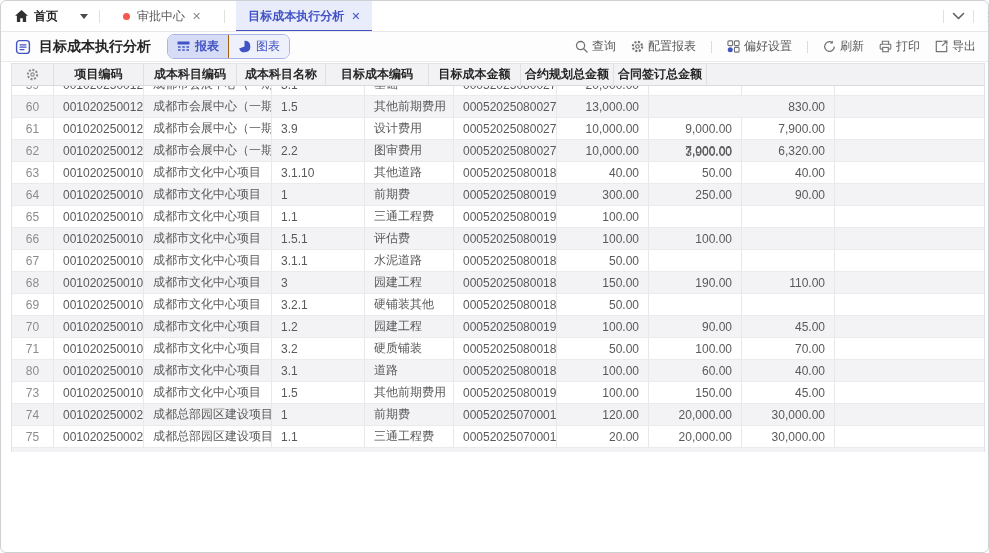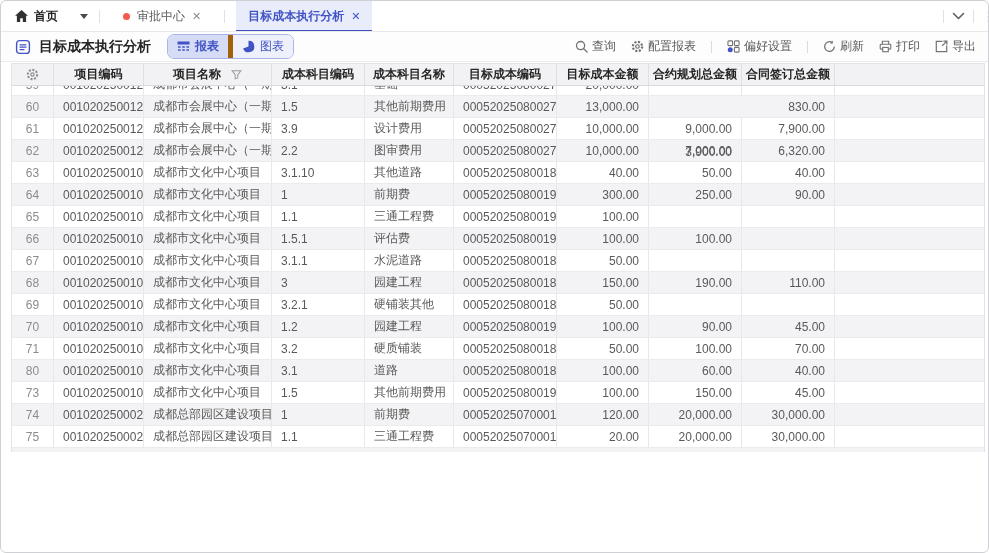--- a/index.html
+++ b/index.html
@@ -27,21 +27,21 @@
   .tabbar-right .tb-div { margin:0 8px; }
   .more-dots { color:#8c8c8c; font-size:13px; width:6px; overflow:hidden; }
   
   .toolbar { height:30px; display:flex; align-items:center; padding:0 12px 0 14px;
     border-bottom:1px solid #ececec; background:#fdfdfd; }
   .title { font-size:14px; font-weight:700; color:#262626; margin:0 16px 0 8px; }
   .toggle { display:flex; border:1px solid #a9b3e6; border-radius:7px; overflow:hidden; }
   .seg { display:flex; align-items:center; gap:5px; padding:3px 9px; font-size:12px; color:#4254c5;
     background:#eef0fb; cursor:pointer; }
   .seg.active { background:#d6dcf5; font-weight:700; }
-  .seg + .seg { border-left:5px solid #a16207; }
+  .seg + .seg { border-left:1px solid #a16207; }
   .actions { margin-left:auto; display:flex; align-items:center; gap:15px; font-size:12px; color:#595959; }
   .action { display:flex; align-items:center; gap:4px; cursor:pointer; white-space:nowrap; }
   .vdiv { width:1px; height:12px; background:#dcdcdc; }
   
   .filterbar { padding:5px 14px 4px; font-size:12px; color:#595959; }
   .filterbar .val { color:#5264d8; cursor:pointer; }
   
   .table-wrap { margin:1px 3px 0 10px; border:1px solid #e2e3e6; border-bottom:none; }
   .thead { display:flex; height:22px; background:#f2f2f4; border-bottom:1px solid #d9dadd; }
   .hcell { display:flex; align-items:center; justify-content:center; gap:4px; font-size:12px;
@@ -194,28 +194,20 @@
     <div class="thead" id="thead">
         <div class="hcell" style="width: 42px; flex: 0 0 auto;">
           <svg width="13" height="13" viewBox="0 0 14 14">
             <circle cx="7" cy="7" r="5" fill="none" stroke="#8c8c8c" stroke-width="2.2" stroke-dasharray="2.2 1.6"></circle>
             <circle cx="7" cy="7" r="1.8" fill="none" stroke="#8c8c8c" stroke-width="1.2"></circle>
           </svg>
         </div>
         <div class="hcell" style="width: 90px; flex: 0 0 auto;">
           <span>项目编码</span>
         </div>
-        <div class="hcell" style="width: 128px; flex: 0 0 auto;">
-          <span>项目名称</span>
-          <span style="margin-left: 6px;">
-            <svg width="11" height="11" viewBox="0 0 12 12">
-              <path d="M1.2 1.8h9.6L7.4 6.2v3.6l-2.8 1V6.2z" fill="none" stroke="#9a9a9a" stroke-width="1.1"></path>
-            </svg>
-          </span>
-        </div>
         <div class="hcell" style="width: 93px; flex: 0 0 auto;">
           <span>成本科目编码</span>
         </div>
         <div class="hcell" style="width: 89px; flex: 0 0 auto;">
           <span>成本科目名称</span>
         </div>
         <div class="hcell" style="width: 103px; flex: 0 0 auto;">
           <span>目标成本编码</span>
         </div>
         <div class="hcell" style="width: 92px; flex: 0 0 auto;">

